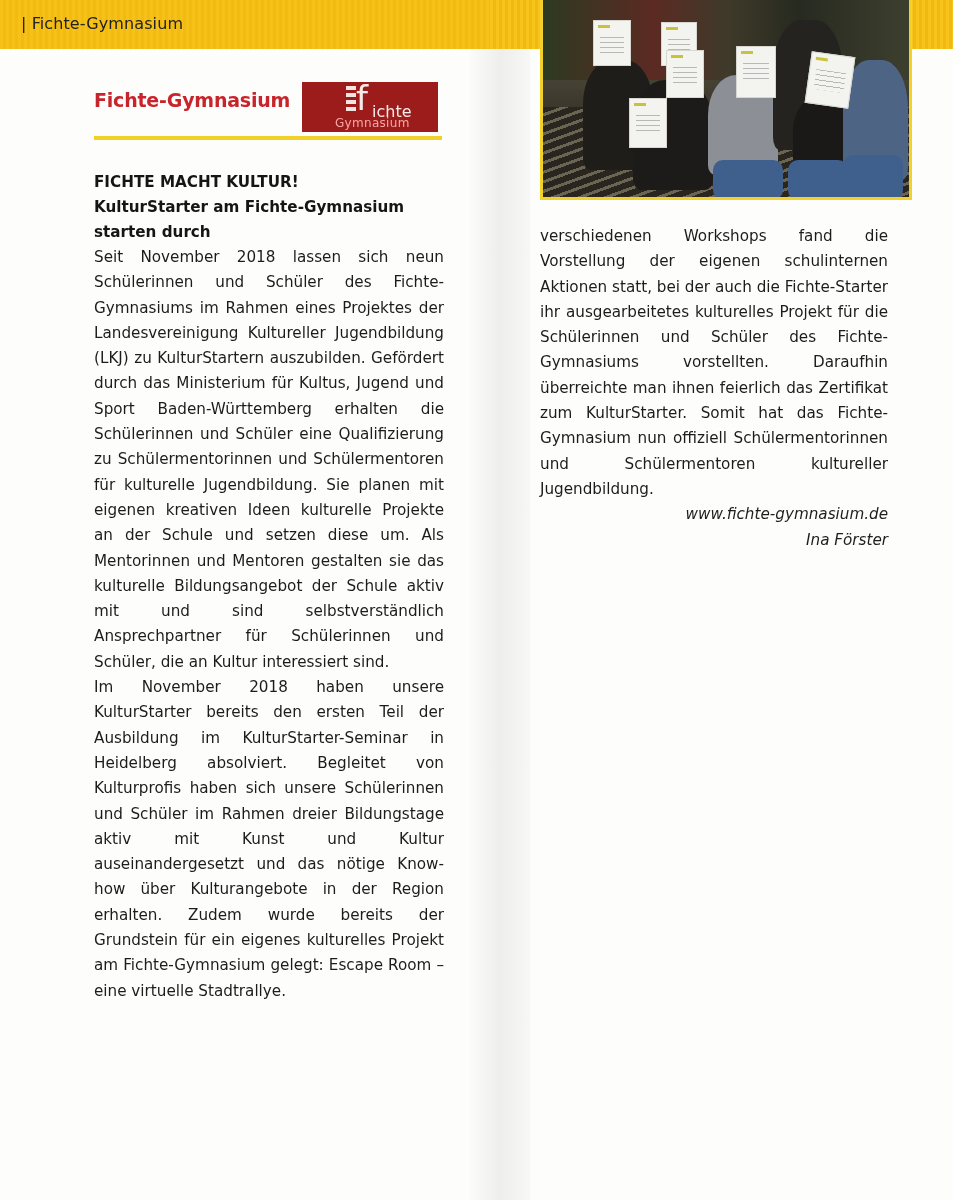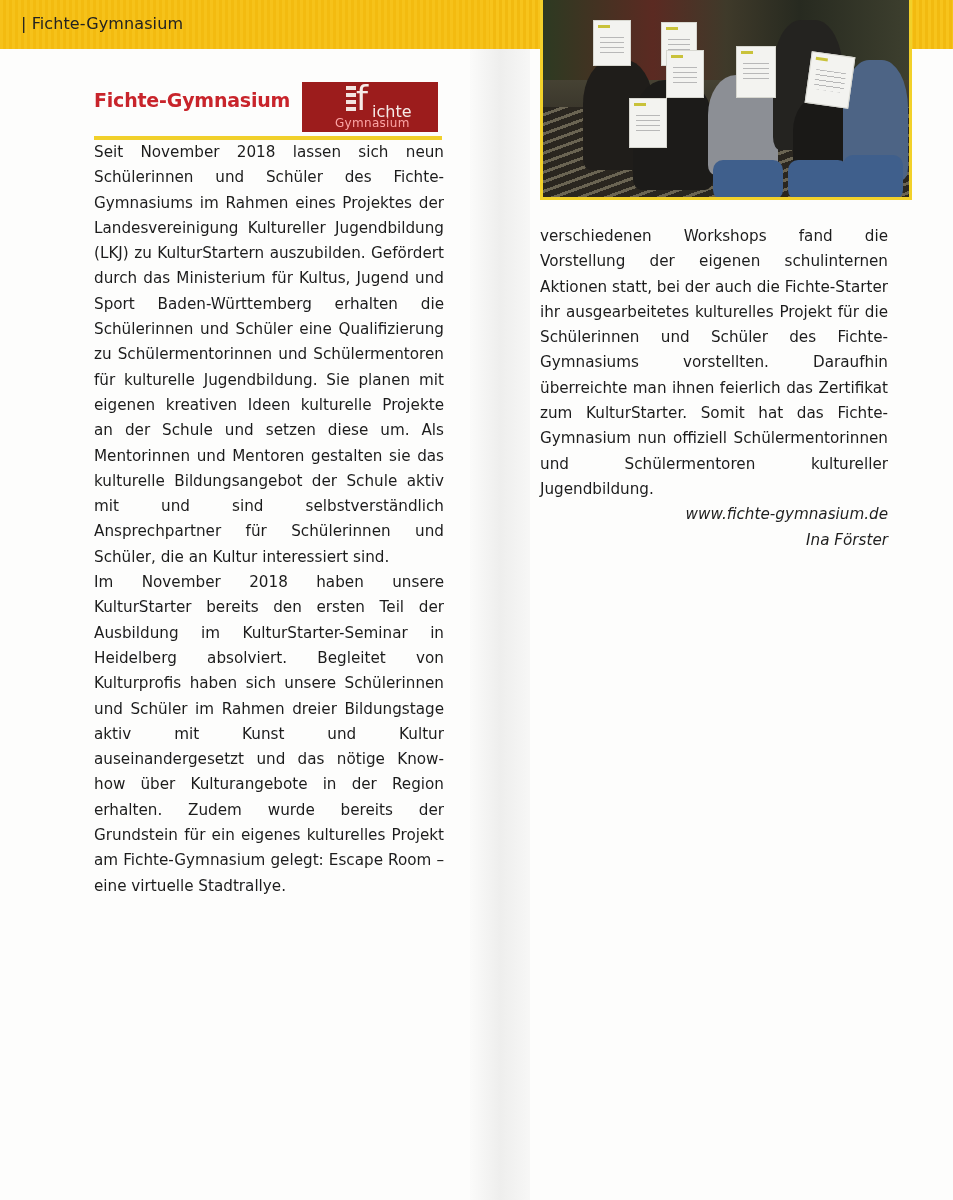--- a/index.html
+++ b/index.html
@@ -84,20 +84,25 @@
           <span></span>
           <span></span>
         </div>
       <div class="logo-f">f</div>
       <div class="logo-ichte">ichte</div>
       <div class="logo-gym">Gymnasium</div>
     </div>
   </div>
   <div class="rule"></div>
 
+  <div class="headline">
+    <div>FICHTE MACHT KULTUR!</div>
+    <div>KulturStarter am Fichte-Gymnasium</div>
+    <div>starten durch</div>
+  </div>
   <p class="para">Seit November 2018 lassen sich neun Schülerinnen und Schüler des Fichte-Gymnasiums im Rahmen eines Projektes der Landesvereinigung Kultureller Jugendbildung (LKJ) zu KulturStartern auszubilden. Gefördert durch das Ministerium für Kultus, Jugend und Sport Baden-Württemberg erhalten die Schülerinnen und Schüler eine Qualifizierung zu Schülermentorinnen und Schülermentoren für kulturelle Jugendbildung. Sie planen mit eigenen kreativen Ideen kulturelle Projekte an der Schule und setzen diese um. Als Mentorinnen und Mentoren gestalten sie das kulturelle Bildungsangebot der Schule aktiv mit und sind selbstverständlich Ansprechpartner für Schülerinnen und Schüler, die an Kultur interessiert sind.</p>
   <p class="para">Im November 2018 haben unsere KulturStarter bereits den ersten Teil der Ausbildung im KulturStarter-Seminar in Heidelberg absolviert. Begleitet von Kulturprofis haben sich unsere Schülerinnen und Schüler im Rahmen dreier Bildungstage aktiv mit Kunst und Kultur auseinandergesetzt und das nötige Know-how über Kulturangebote in der Region erhalten. Zudem wurde bereits der Grundstein für ein eigenes kulturelles Projekt am Fichte-Gymnasium gelegt: Escape Room – eine virtuelle Stadtrallye.</p>
 </div>
 
 <div class="photo">
   <div class="wall"></div>
   <div class="deck"></div>
   <div class="person" style="left:40px;top:60px;width:70px;height:110px;background:#1f1d1a;"></div>
   <div class="person" style="left:90px;top:80px;width:80px;height:110px;background:#1c1b19;"></div>
   <div class="person" style="left:165px;top:75px;width:70px;height:100px;background:#8c8f95;"></div>

